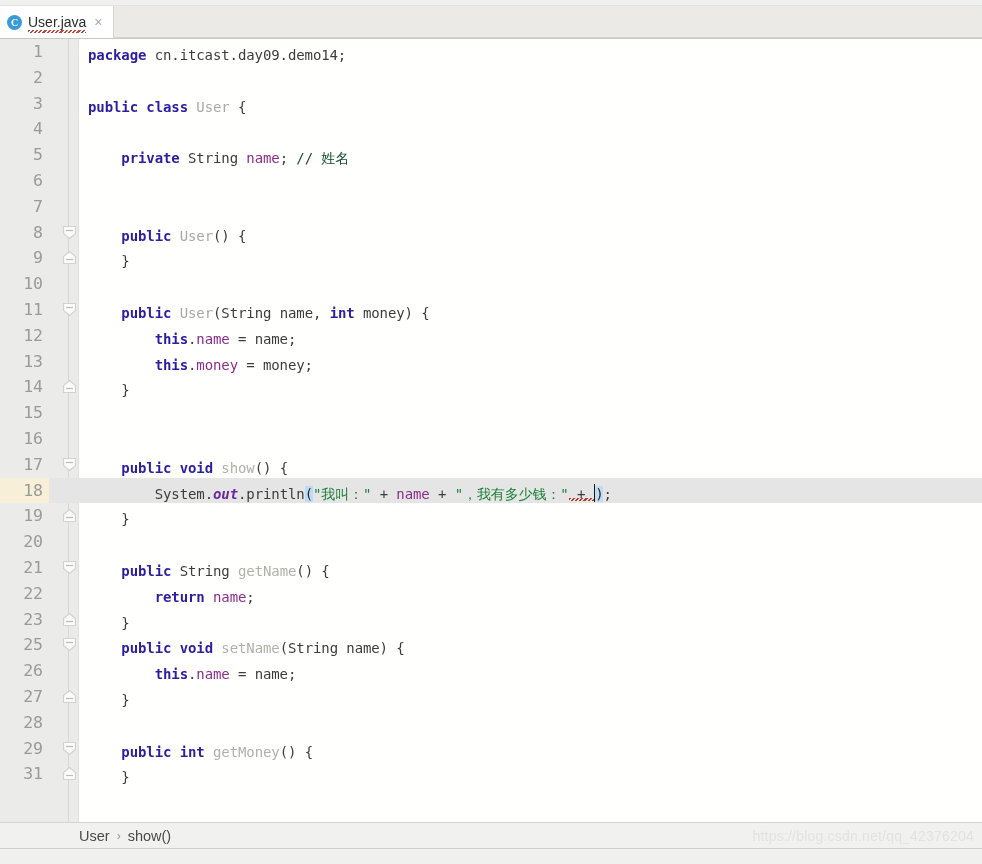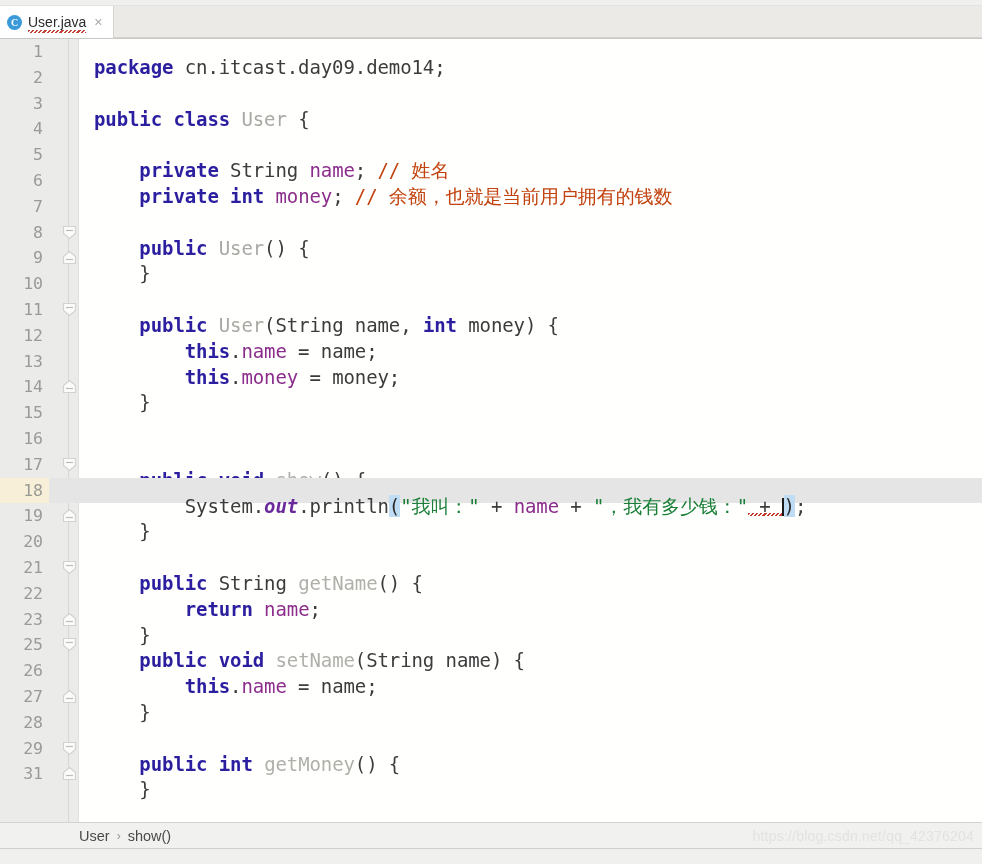--- a/index.html
+++ b/index.html
@@ -117,39 +117,38 @@
     overflow: hidden;
   }
 
   .fold {
     position: absolute; left: 60px; top: 0;
     width: 18px; height: 25.8px;
   }
   .fold svg { display: block; margin: 4px auto 0 auto; }
 
   .code {
-    position: absolute; left: 88px; top: 16px;
+    position: absolute; left: 88px; top: 4px;
     height: 25.8px; line-height: 25.8px;
     font-family: "DejaVu Sans Mono", monospace;
-    font-size: 19px;
+    font-size: 14px;
     white-space: pre;
     color: #2b2b2b;
     letter-spacing: -0.1px;
-    margin-left: 6px;
   }
 
   
   .kw   { color: #2b1fa0; font-weight: bold; }
   .cls  { color: #a9a9a4; }
   .type { color: #3c3c3c; }
   .fld  { color: #8c2d8c; }
   .fldi { color: #6a2a9c; font-weight: bold; font-style: italic; }
   .mth  { color: #b0b0ab; }
   .str  { color: #1a7f37; }
-  .cmt  { color: #c2410c; }
+  .cmt  { color: #14532d; }
   .plain{ color: #3c3c3c; }
   .punc { color: #3c3c3c; }
   .brc  { background: #bfdcf5; }
 
   .caret {
     display: inline-block;
     width: 1.5px; height: 18px;
     background: #1a1a1a;
     vertical-align: -3px;
     margin: 0 0 0 0;
@@ -233,21 +232,20 @@
         <div class="row">
           <div class="lineno">4</div>
           <div class="code"></div>
         </div>
         <div class="row">
           <div class="lineno">5</div>
           <div class="code"><span class="plain">    </span><span class="kw">private</span><span class="plain"> </span><span class="type">String</span><span class="plain"> </span><span class="fld">name</span><span class="punc">;</span><span class="plain"> </span><span class="cmt">// 姓名</span></div>
         </div>
         <div class="row">
           <div class="lineno">6</div>
-          <div class="code"><span class="plain">    </span><span class="kw">private</span><span class="plain"> </span><span class="kw">int</span><span class="plain"> </span><span class="fld">money</span><span class="punc">;</span><span class="plain"> </span><span class="cmt">// 余额，也就是当前用户拥有的钱数</span></div>
         </div>
         <div class="row">
           <div class="lineno">7</div>
           <div class="code"></div>
         </div>
         <div class="row">
           <div class="lineno">8</div>
           <div class="fold">
             <svg width="17" height="17" viewBox="0 0 17 17">
               <path d="M2.5 2.5 h12 v7 l-6 5 l-6 -5 z" fill="#fbfbfa" stroke="#d2d2ce" stroke-width="1.2"></path>

